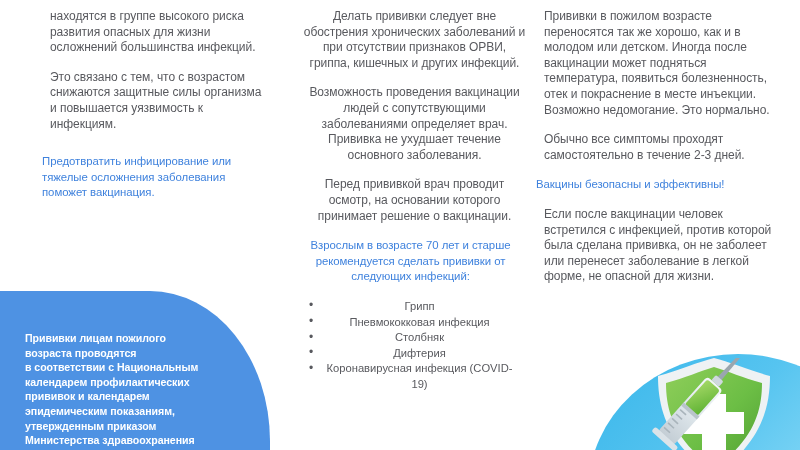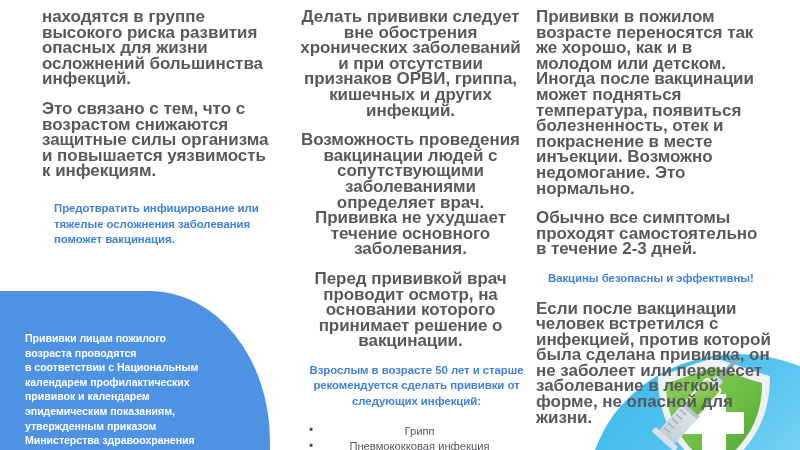--- a/index.html
+++ b/index.html
@@ -53,33 +53,32 @@
   .col {
     position: absolute;
     top: 0;
     z-index: 5;
   }
   .col-left  { left: 38px;  width: 232px; }
   .col-mid   { left: 291px; width: 235px; text-align: center; }
   .col-right { left: 532px; width: 240px; }
 
   p.body {
-    margin: 0 0 14px 4px;
-    font-size: 17px;
+    margin: 0 0 14px 12px;
+    font-size: 12px;
     line-height: 15.6px;
     color: #58595e;
     letter-spacing: -0.05px;
-    font-weight: bold;
   }
   p.lead-top { margin-top: 9px; }
   p.heading {
-    margin: 0 0 14px 16px;
+    margin: 0 0 14px 4px;
     font-size: 11.4px;
     line-height: 15.6px;
-    font-weight: bold;
+    font-weight: normal;
     color: #3f82dd;
     letter-spacing: -0.05px;
   }
   p.heading.spaced-top { margin-top: 22px; }
 
   ul.infection-list {
     margin: 8px;
     padding: 0 0 0 22px;
     list-style: none;
   }
@@ -176,21 +175,21 @@
   <div class="col col-left">
     <p class="body lead-top">находятся в группе высокого риска развития опасных для жизни осложнений большинства инфекций.</p>
     <p class="body">Это связано с тем, что с возрастом снижаются защитные силы организма и повышается уязвимость к инфекциям.</p>
     <p class="heading spaced-top">Предотвратить инфицирование или тяжелые осложнения заболевания поможет вакцинация.</p>
   </div>
 
   <div class="col col-mid">
     <p class="body lead-top">Делать прививки следует вне обострения хронических заболеваний и при отсутствии признаков ОРВИ, гриппа, кишечных и других инфекций.</p>
     <p class="body">Возможность проведения вакцинации людей с сопутствующими заболеваниями определяет врач. Прививка не ухудшает течение основного заболевания.</p>
     <p class="body">Перед прививкой врач проводит осмотр, на основании которого принимает решение о вакцинации.</p>
-    <p class="heading">Взрослым в возрасте 50 лет и старше рекомендуется сделать прививки от следующих инфекций:</p>
+    <p class="heading">Взрослым в возрасте 70 лет и старше рекомендуется сделать прививки от следующих инфекций:</p>
     <ul class="infection-list">
       <li>Грипп</li>
       <li>Пневмококковая инфекция</li>
       <li>Столбняк</li>
       <li>Дифтерия</li>
       <li>Коронавирусная инфекция (COVID-19)</li>
     </ul>
   </div>
 
   <div class="col col-right">

